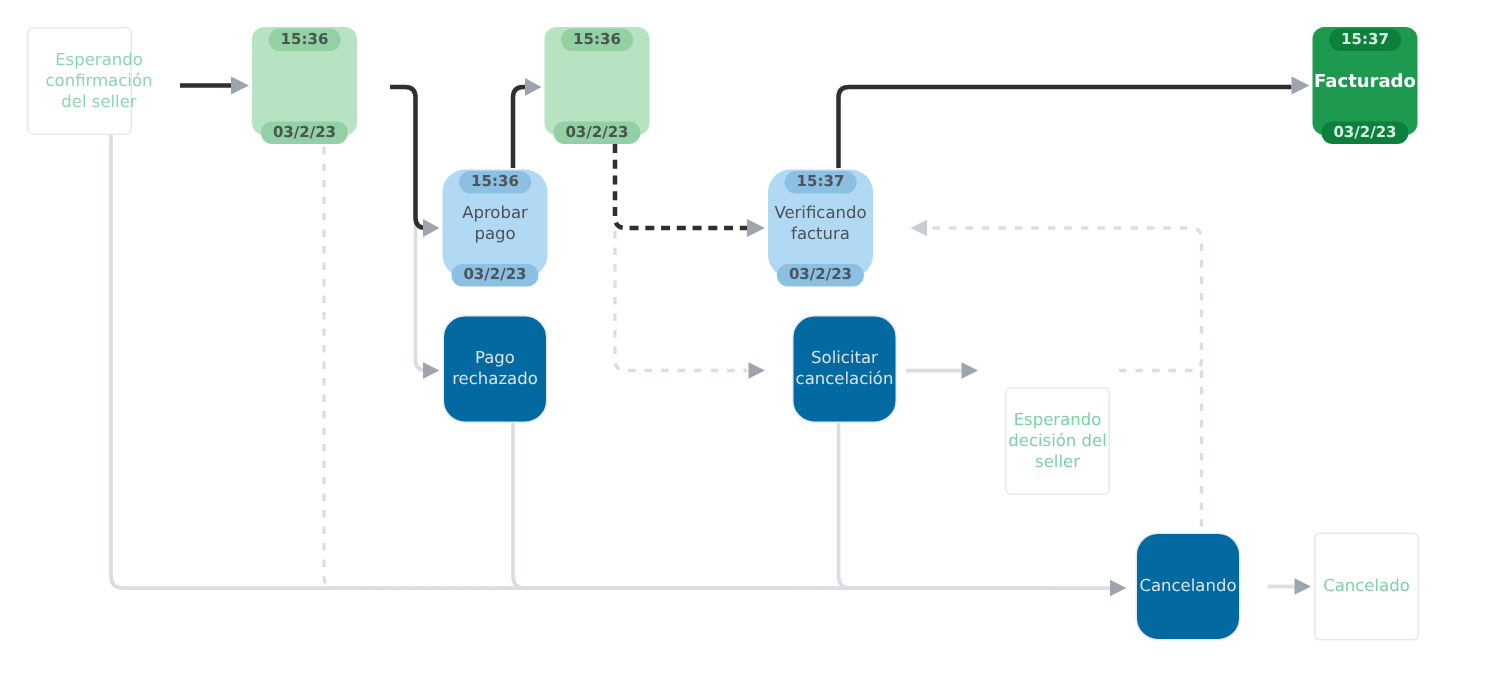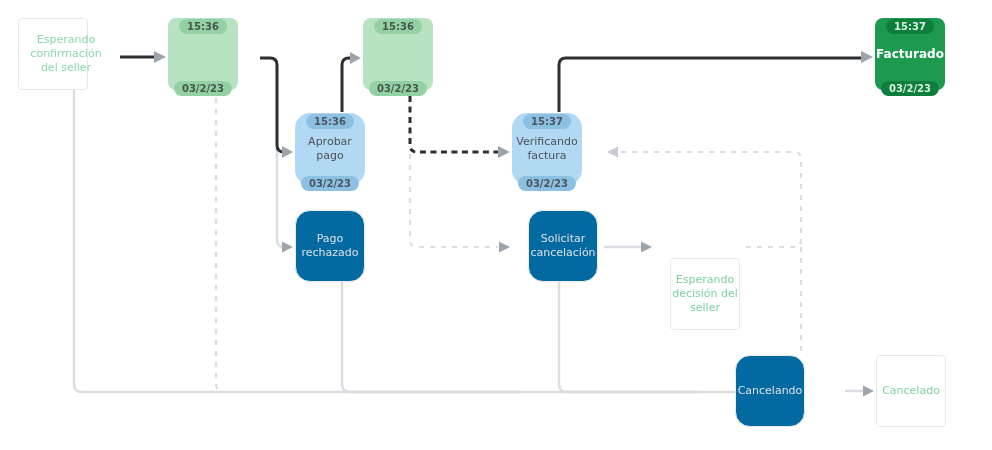--- a/index.html
+++ b/index.html
@@ -140,21 +140,21 @@
   </div>
 
   <div class="node disabled" style="left:500px;top:210px;margin-left:28px;">
     <span class="label">Solicitar cancelación</span>
   </div>
 
   <div class="node pending" style="left:670px;top:210px;margin-top:48px;">
     <span class="label">Esperando decisión del seller</span>
   </div>
 
-  <div class="node disabled" style="left:735px;top:355px;">
+  <div class="node disabled" style="left:757px;top:355px;">
     <span class="label">Cancelando</span>
   </div>
 
   <div class="node pending" style="left:876px;top:355px;">
     <span class="label">Cancelado</span>
   </div>
 
 </div>
 
 </body></html>

